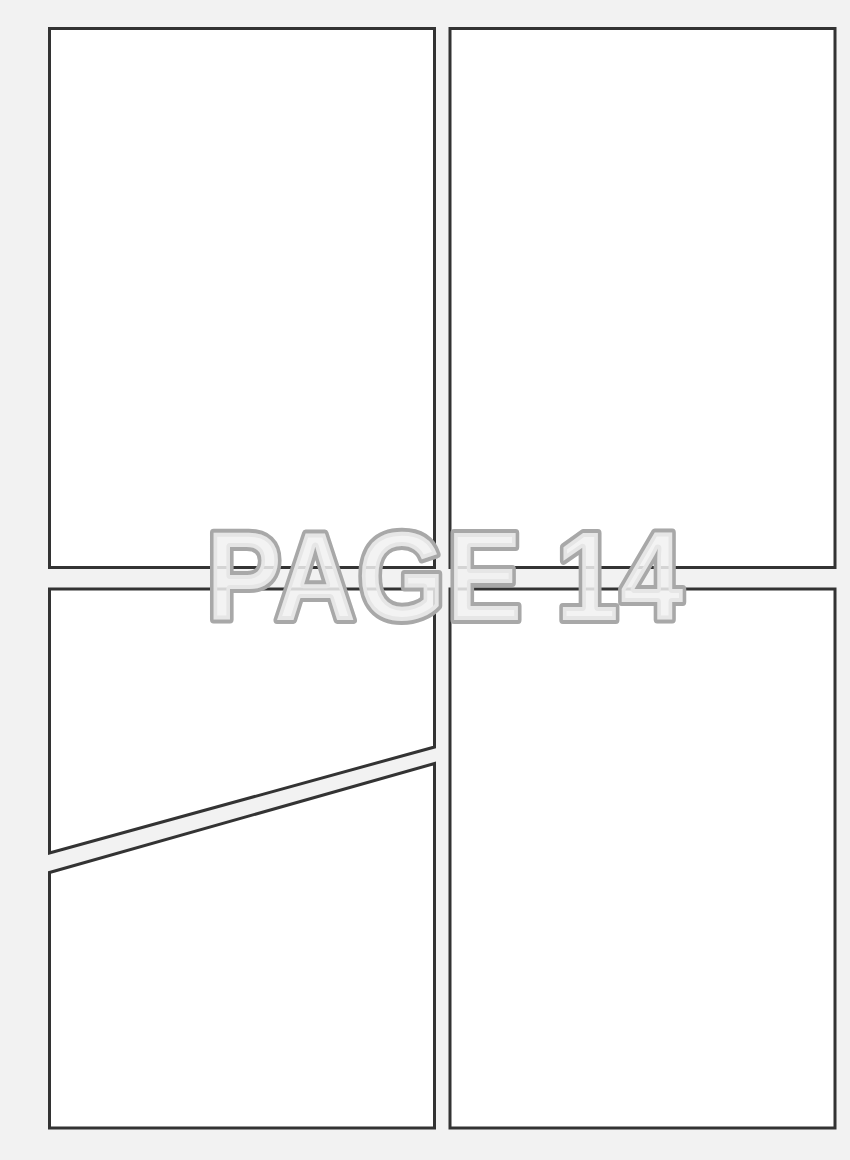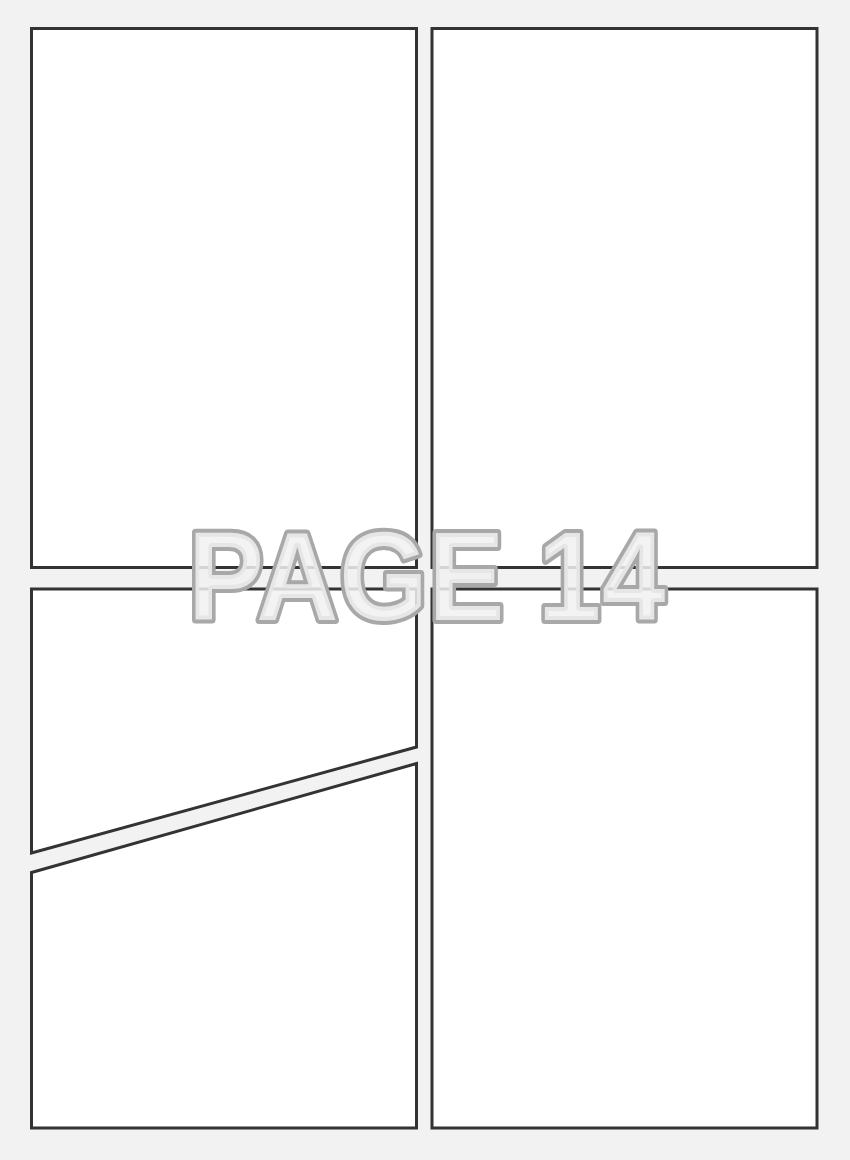--- a/index.html
+++ b/index.html
@@ -7,20 +7,21 @@
     padding: 0;
     width: 850px;
     height: 1160px;
     overflow: hidden;
     background: #f2f2f2;
   }
   .page-wrap {
     position: relative;
     width: 824px;
     height: 1160px;
+    padding-left: 18px;
   }
   svg.sheet {
     display: block;
     width: 850px;
     height: 1160px;
   }
   .panel {
     stroke-width: 3;
   }
   .watermark {

